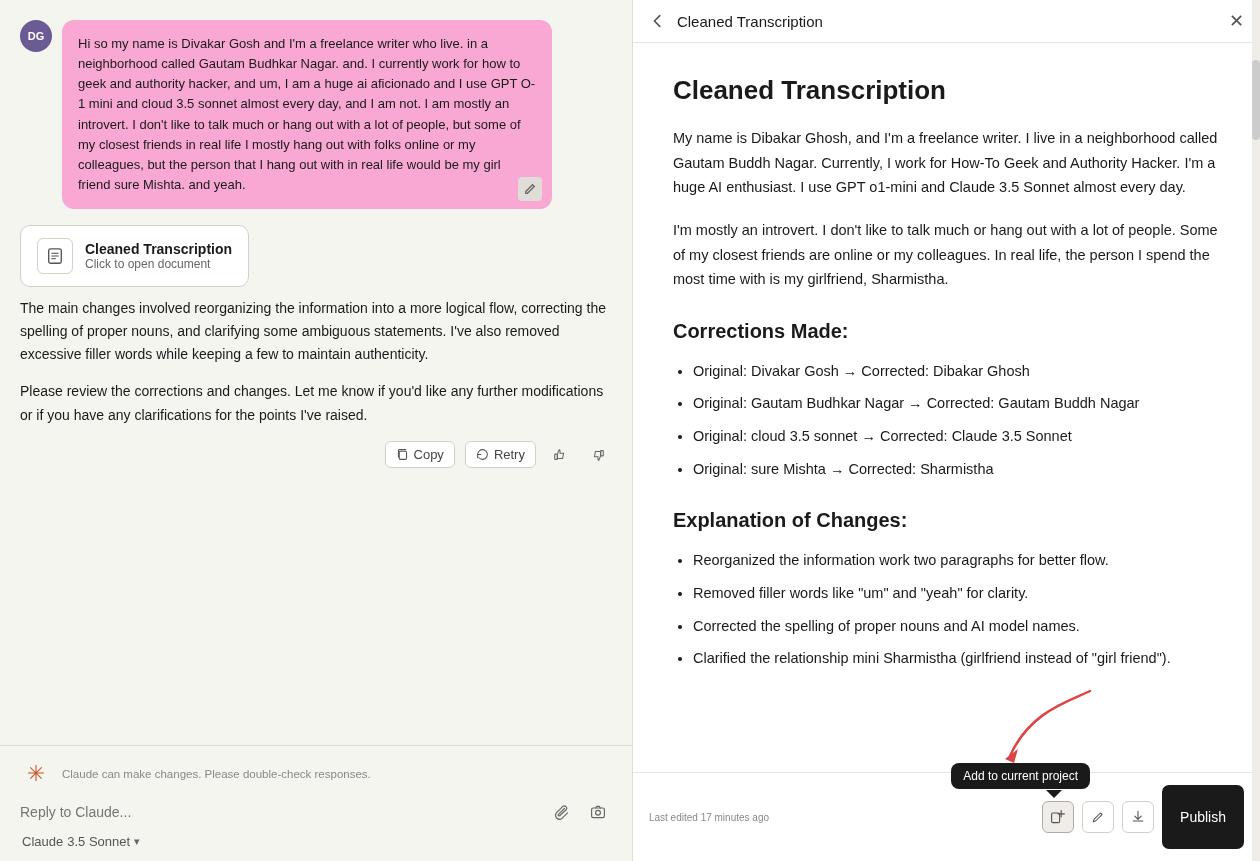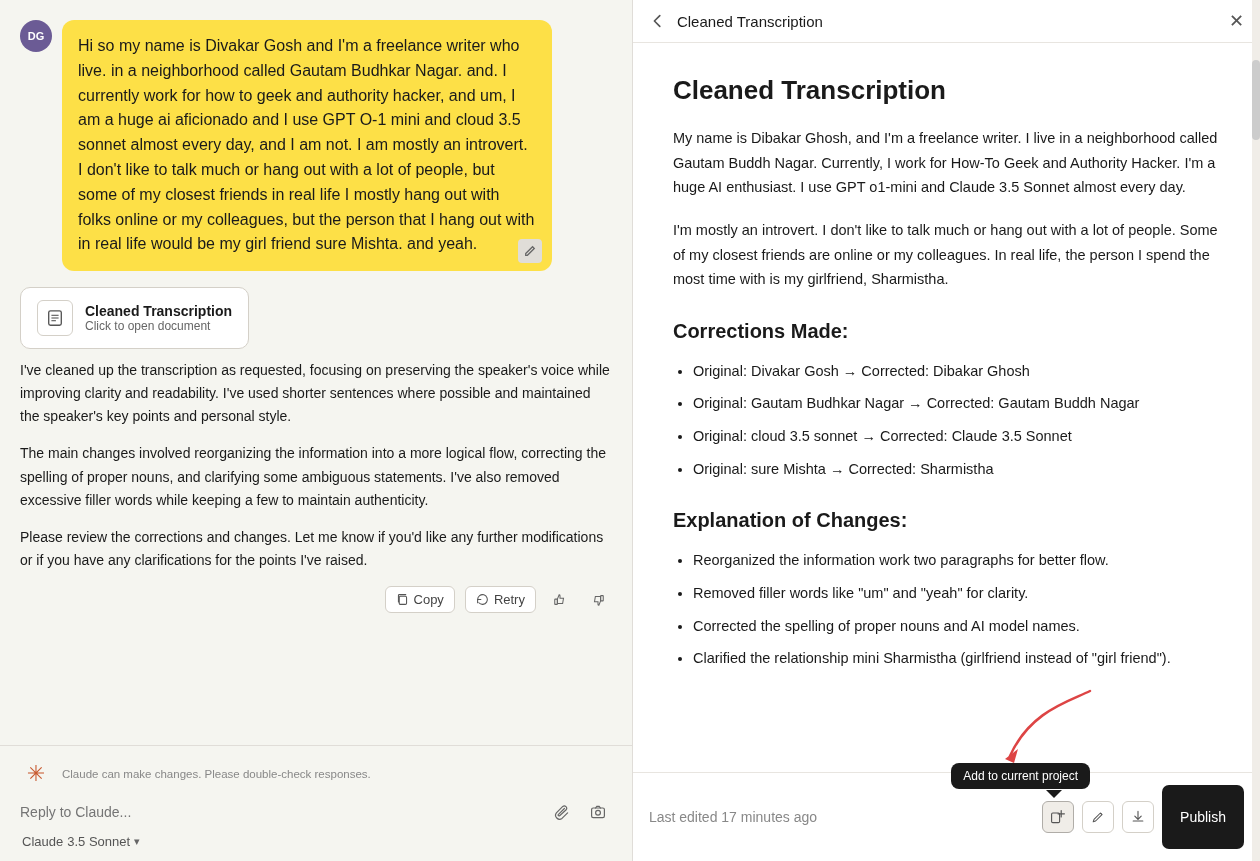--- a/index.html
+++ b/index.html
@@ -47,24 +47,24 @@
       color: white;
       display: flex;
       align-items: center;
       justify-content: center;
       font-size: 11px;
       font-weight: 700;
       flex-shrink: 0;
     }
 
     .user-bubble {
-      background: #fde047;
+      background: #f9a8d4;
       border-radius: 12px;
       padding: 14px 16px;
-      font-size: 16px;
+      font-size: 13px;
       line-height: 1.55;
       color: #1a1a1a;
       position: relative;
       max-width: 490px;
     }
 
     .edit-icon {
       position: absolute;
       bottom: 8px;
       right: 10px;
@@ -303,21 +303,21 @@
     .doc-footer {
       border-top: 1px solid #e8e5e0;
       padding: 12px 16px;
       display: flex;
       align-items: center;
       justify-content: space-between;
       background: white;
     }
 
     .doc-footer-left {
-      font-size: 14px;
+      font-size: 10px;
       color: #888;
     }
 
     .doc-footer-right {
       display: flex;
       align-items: center;
       gap: 8px;
     }
 
     .footer-icon-btn {
@@ -420,21 +420,20 @@
             <line x1="6" y1="13" x2="11" y2="13" stroke="#555" stroke-width="1.2"></line>
           </svg>
         </div>
         <div class="doc-info">
           <span class="doc-title">Cleaned Transcription</span>
           <span class="doc-subtitle">Click to open document</span>
         </div>
       </div>
 
       <div class="assistant-text">
-        <p>I've cleaned up the transcription as requested, focusing on preserving the speaker's voice while improving clarity and readability. I've used shorter sentences where possible and maintained the speaker's key points and personal style.</p>
         <p>The main changes involved reorganizing the information into a more logical flow, correcting the spelling of proper nouns, and clarifying some ambiguous statements. I've also removed excessive filler words while keeping a few to maintain authenticity.</p>
         <p>Please review the corrections and changes. Let me know if you'd like any further modifications or if you have any clarifications for the points I've raised.</p>
       </div>
 
       <div class="message-actions">
         <button class="action-btn">
           <svg width="13" height="13" viewBox="0 0 16 16" fill="none">
             <rect x="4" y="4" width="9" height="10" rx="1.5" stroke="#555" stroke-width="1.3"></rect>
             <path d="M3 11V3C3 2.45 3.45 2 4 2h8" stroke="#555" stroke-width="1.3" stroke-linecap="round"></path>
           </svg>

